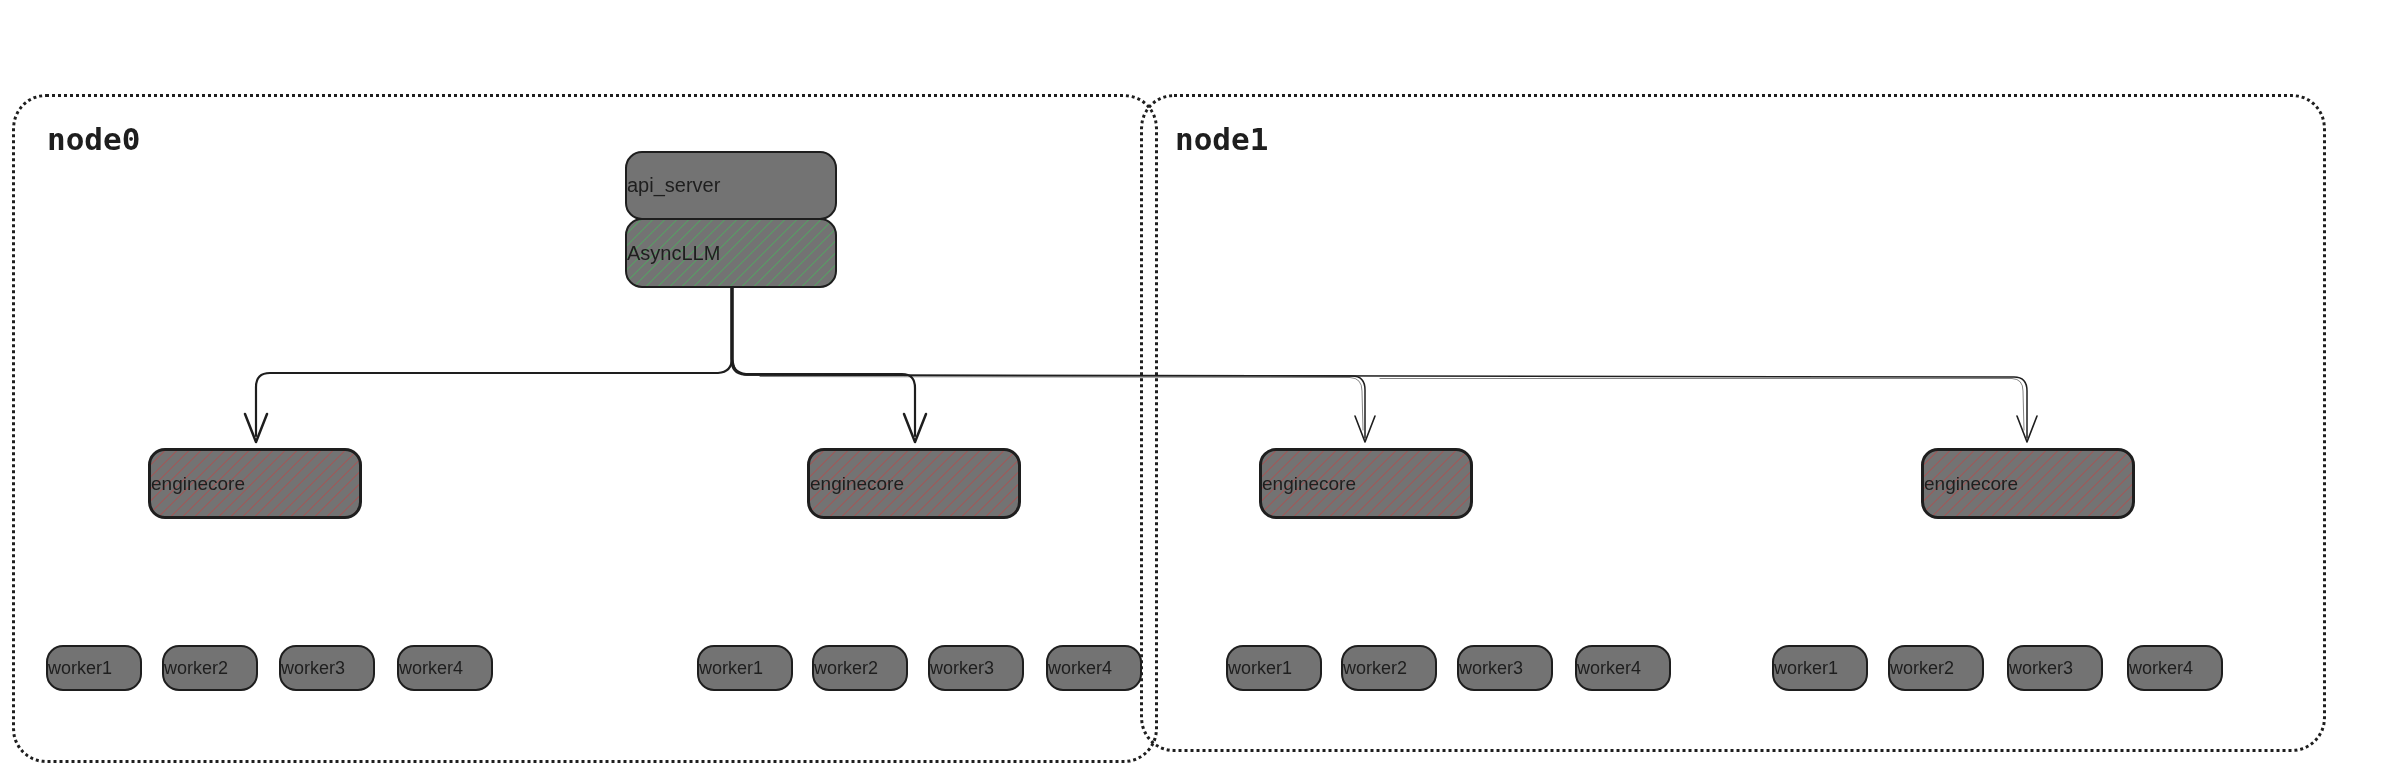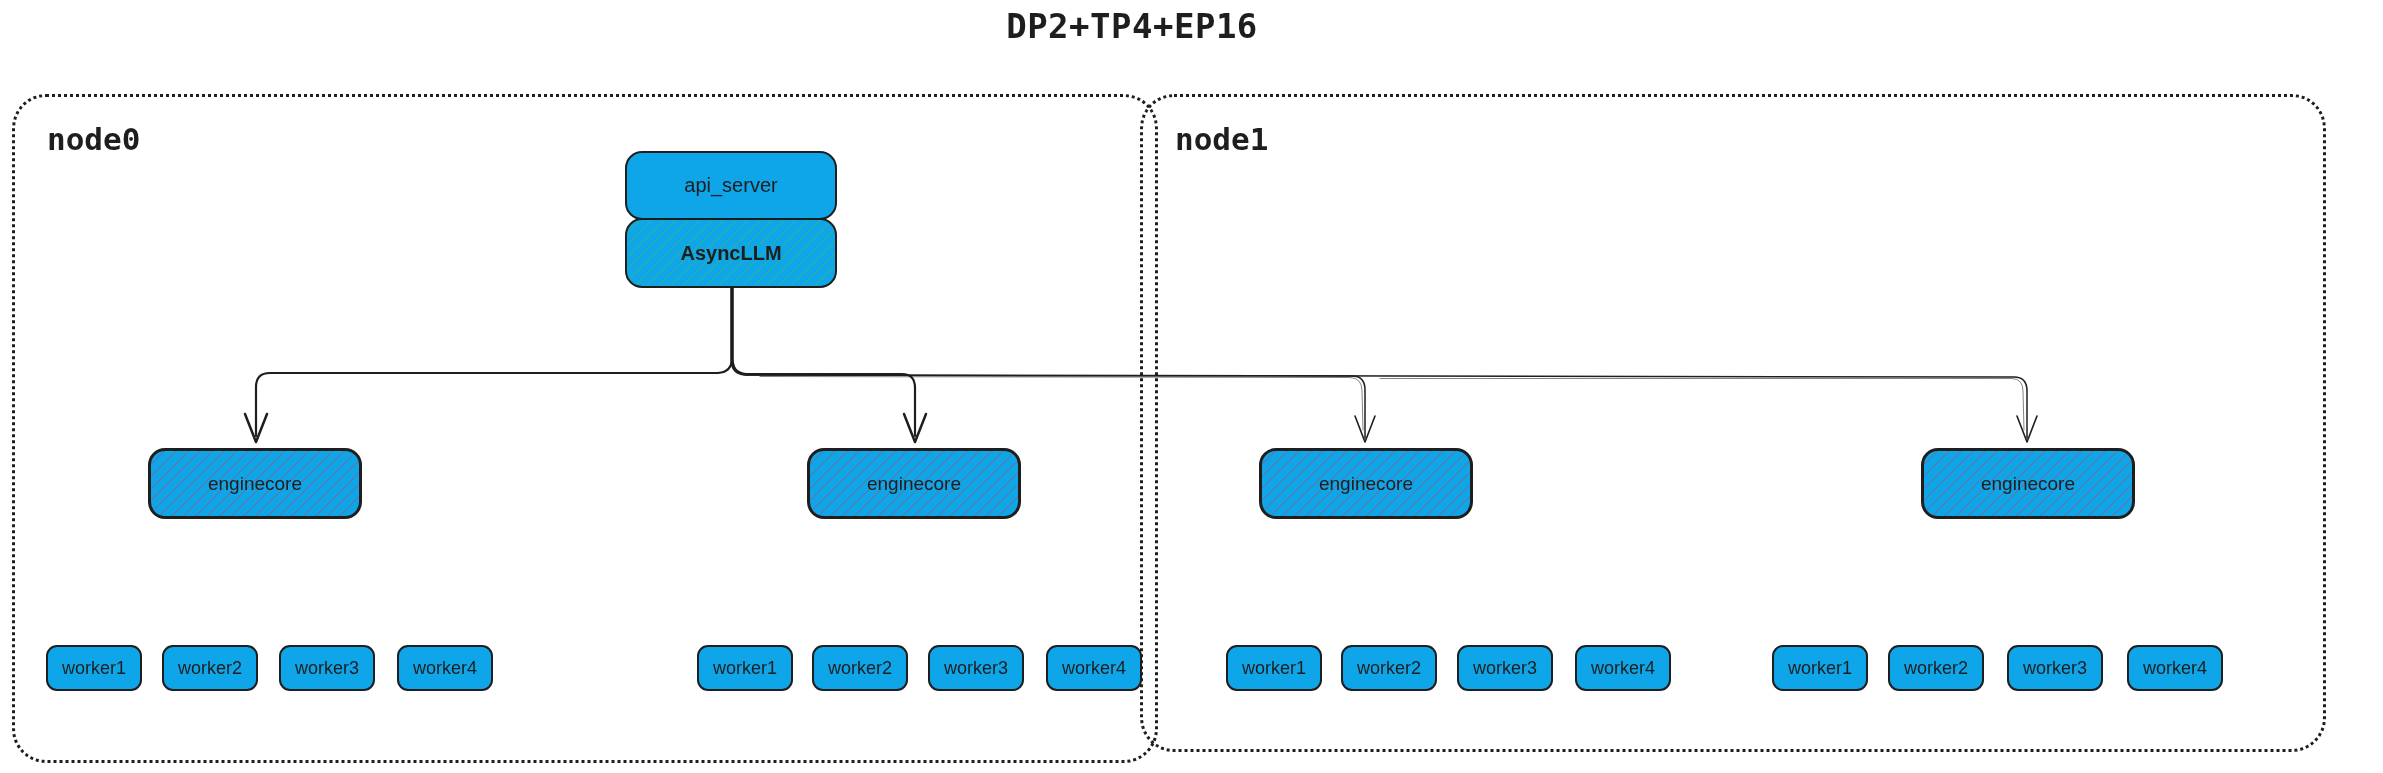--- a/index.html
+++ b/index.html
@@ -36,70 +36,68 @@
     position:absolute;left:32px;top:24px;
     font-size:31px;font-weight:bold;
     white-space:nowrap;
   }
 
   .box{
     position:absolute;
     box-sizing:border-box;
     border:2.5px solid #1e1e1e;
     border-radius:17px;
-    background:#0ea5e9;
-    display:flex;align-items:center;justify-content:center;
+    background:#737373;
+    display:flex;align-items:center;
     font-size:20px;
     white-space:nowrap;
   }
   #api-server{left:625px;top:151px;width:212px;height:69px;}
   #async-llm{
     left:625px;top:218px;width:212px;height:70px;
     background-image:repeating-linear-gradient(135deg,
       rgba(64,192,87,0.40) 0px, rgba(64,192,87,0.40) 1.7px,
       transparent 1.7px, transparent 8.5px);
-    font-weight:bold;
   }
 
   .enginecore{
     top:448px;width:214px;height:71px;
     border-width:3px;
     font-size:19px;
     background-image:repeating-linear-gradient(135deg,
       rgba(224,49,49,0.30) 0px, rgba(224,49,49,0.30) 1.7px,
       transparent 1.7px, transparent 8.5px);
   }
   #enginecore-0{left:148px;}
   #enginecore-1{left:807px;}
   #enginecore-2{left:1259px;}
   #enginecore-3{left:1921px;}
 
   .worker{
     top:645px;width:96px;height:46px;
-    border-radius:11px;
+    border-radius:17px;
     font-size:18px;
   }
 
   .connector-layer{
     position:absolute;left:0;top:0;width:2383px;height:773px;
     pointer-events:none;
   }
   .connector-layer path{fill:none;stroke:#1e1e1e;stroke-linecap:round;stroke-linejoin:round;}
   .wire-bold{stroke-width:2.2px;}
   .head-bold{stroke-width:2.5px;}
   .wire-thin{stroke-width:1.5px;}
   .head-thin{stroke-width:1.6px;}
   .sketch-dup{stroke-width:1px;opacity:0.55;}
 </style>
 </head>
 <body>
 
 <div class="canvas">
 
-  <div class="diagram-title mono">DP2+TP4+EP16</div>
 
   <svg class="connector-layer" viewBox="0 0 2383 773" xmlns="http://www.w3.org/2000/svg">
 
     <path class="wire-bold" d="M732 288 L732 358 Q732 372 718 373 L270 373 Q256 373 256 387 L256 436"></path>
     <path class="head-bold" d="M245 414 L256 442 L267 414"></path>
 
     <path class="wire-bold" d="M732 288 L732 358 Q732 373 746 374 L902 374 Q915 374 915 388 L915 436"></path>
     <path class="head-bold" d="M904 414 L915 442 L926 414"></path>
 
     <path class="wire-thin" d="M731 288 L731 359 Q731 374 745 375 L1352 376 Q1365 376 1365 390 L1365 438"></path>

